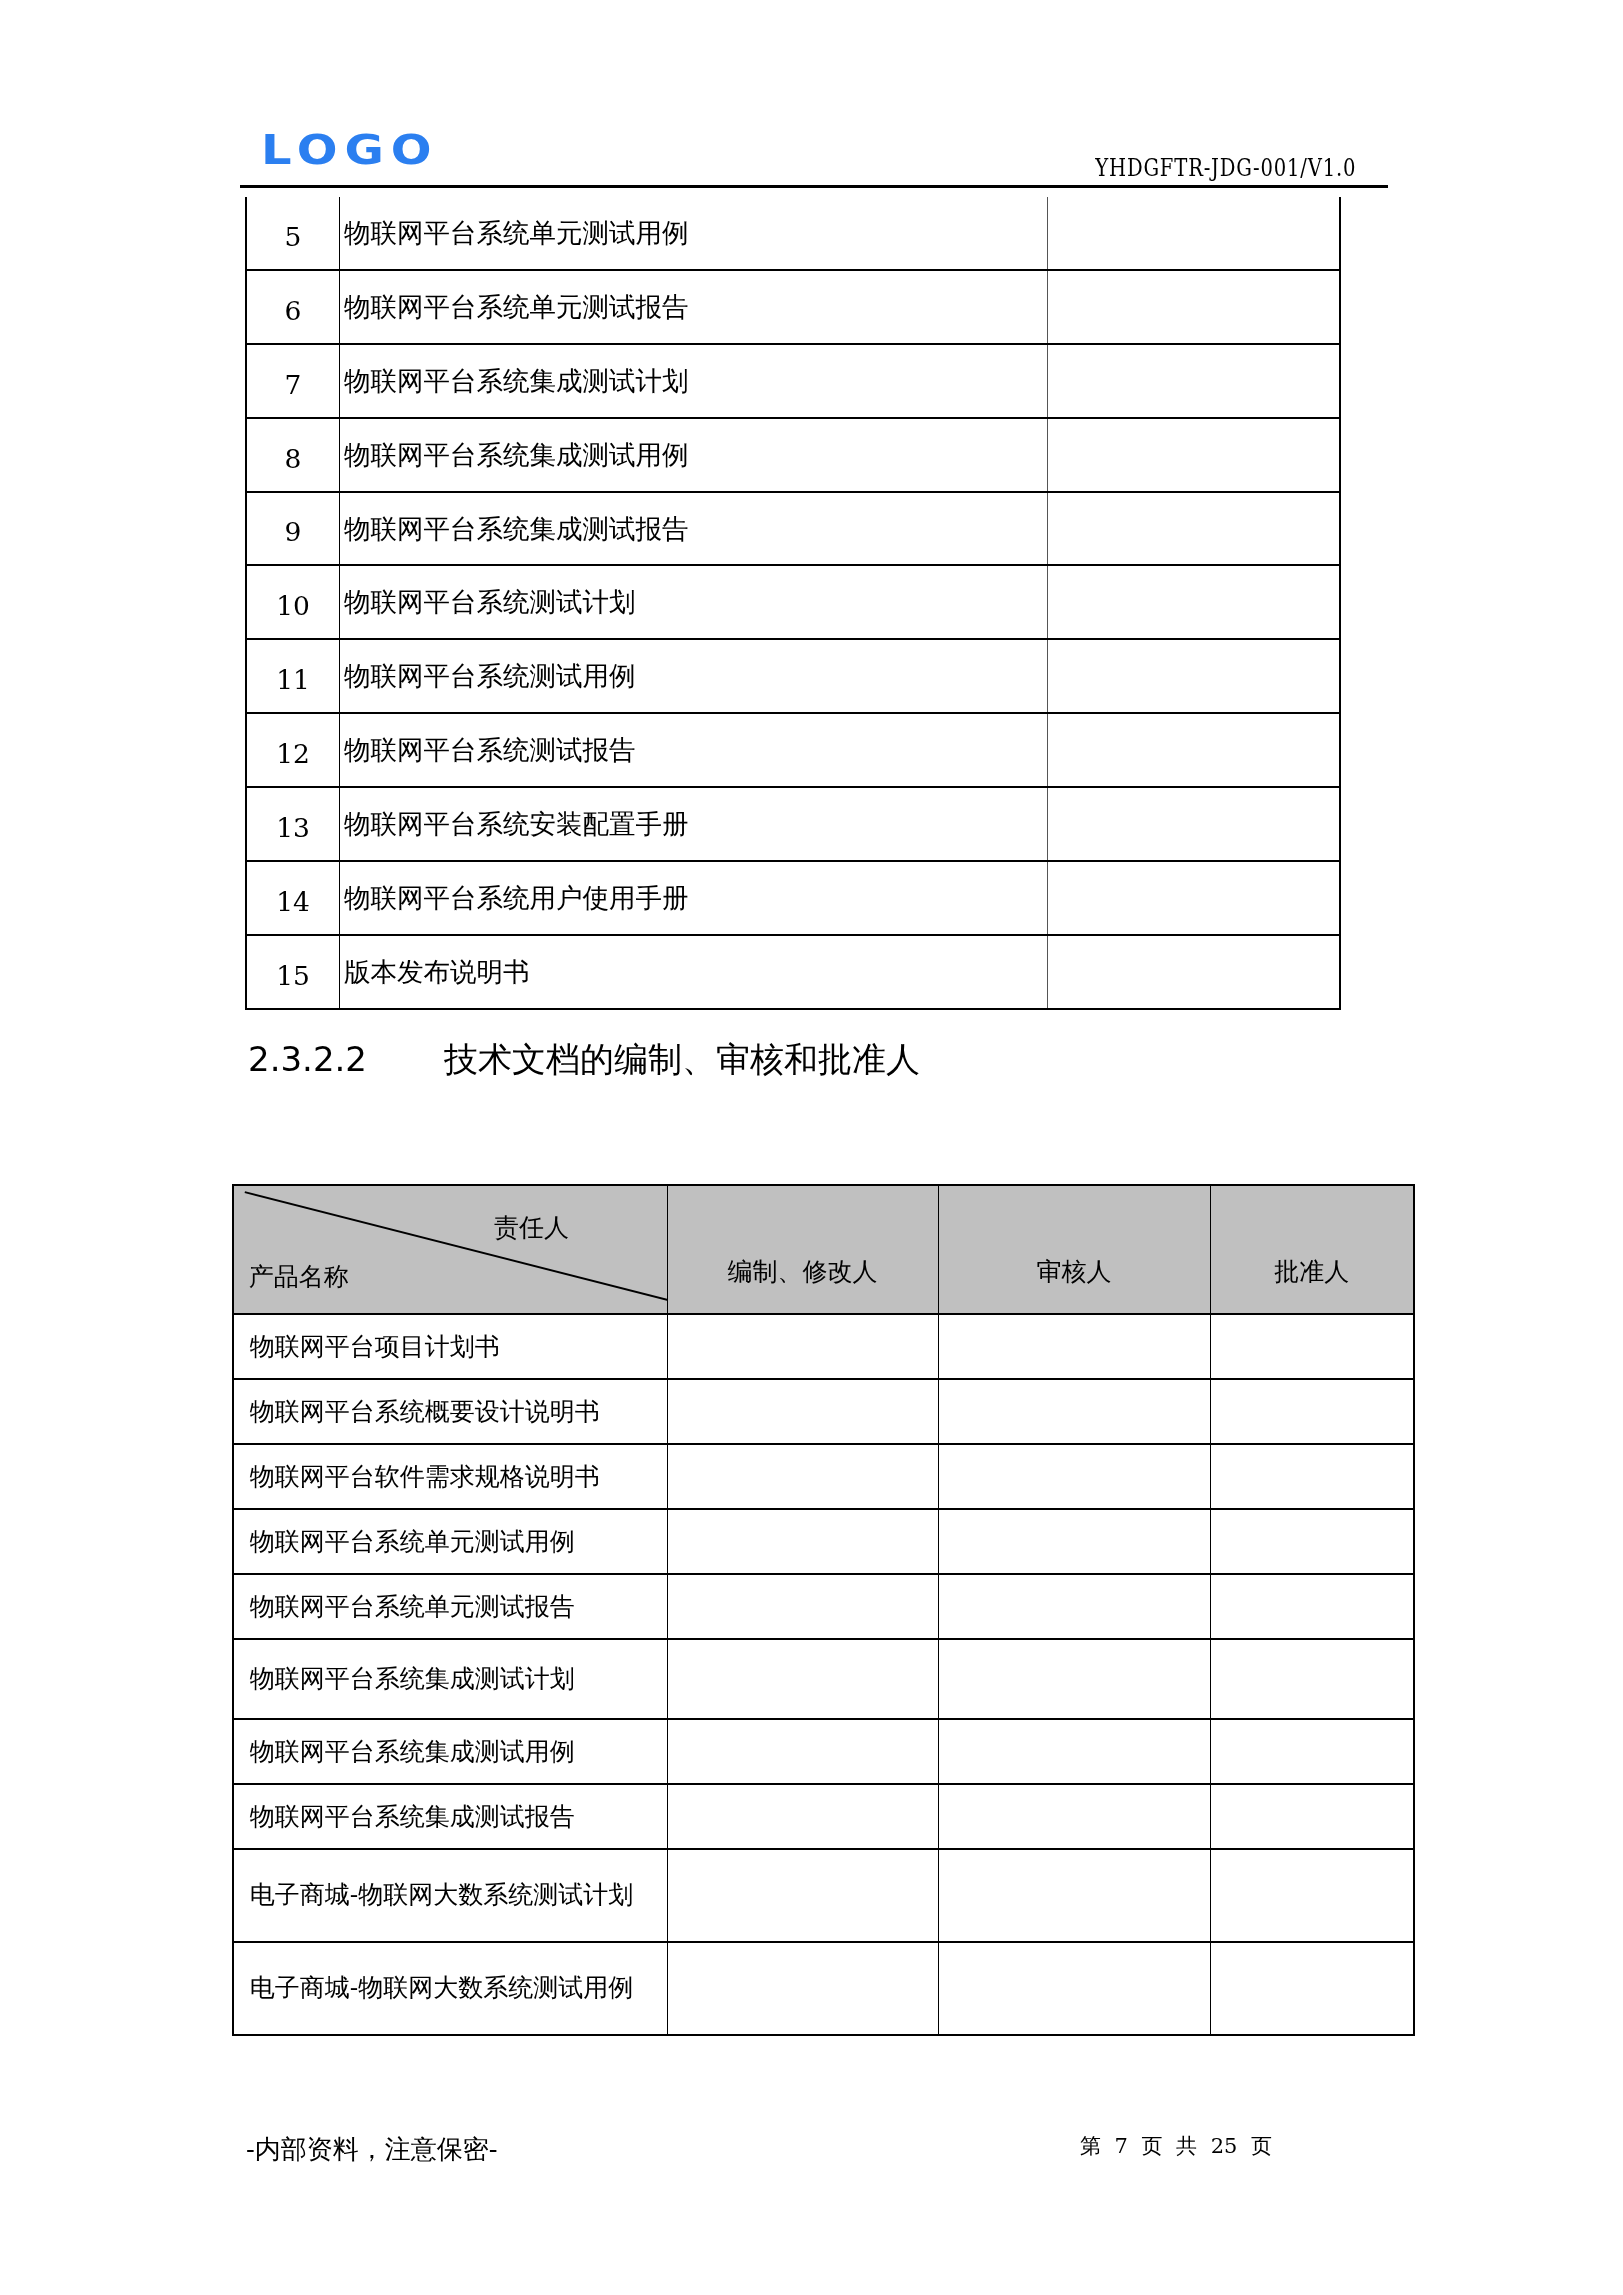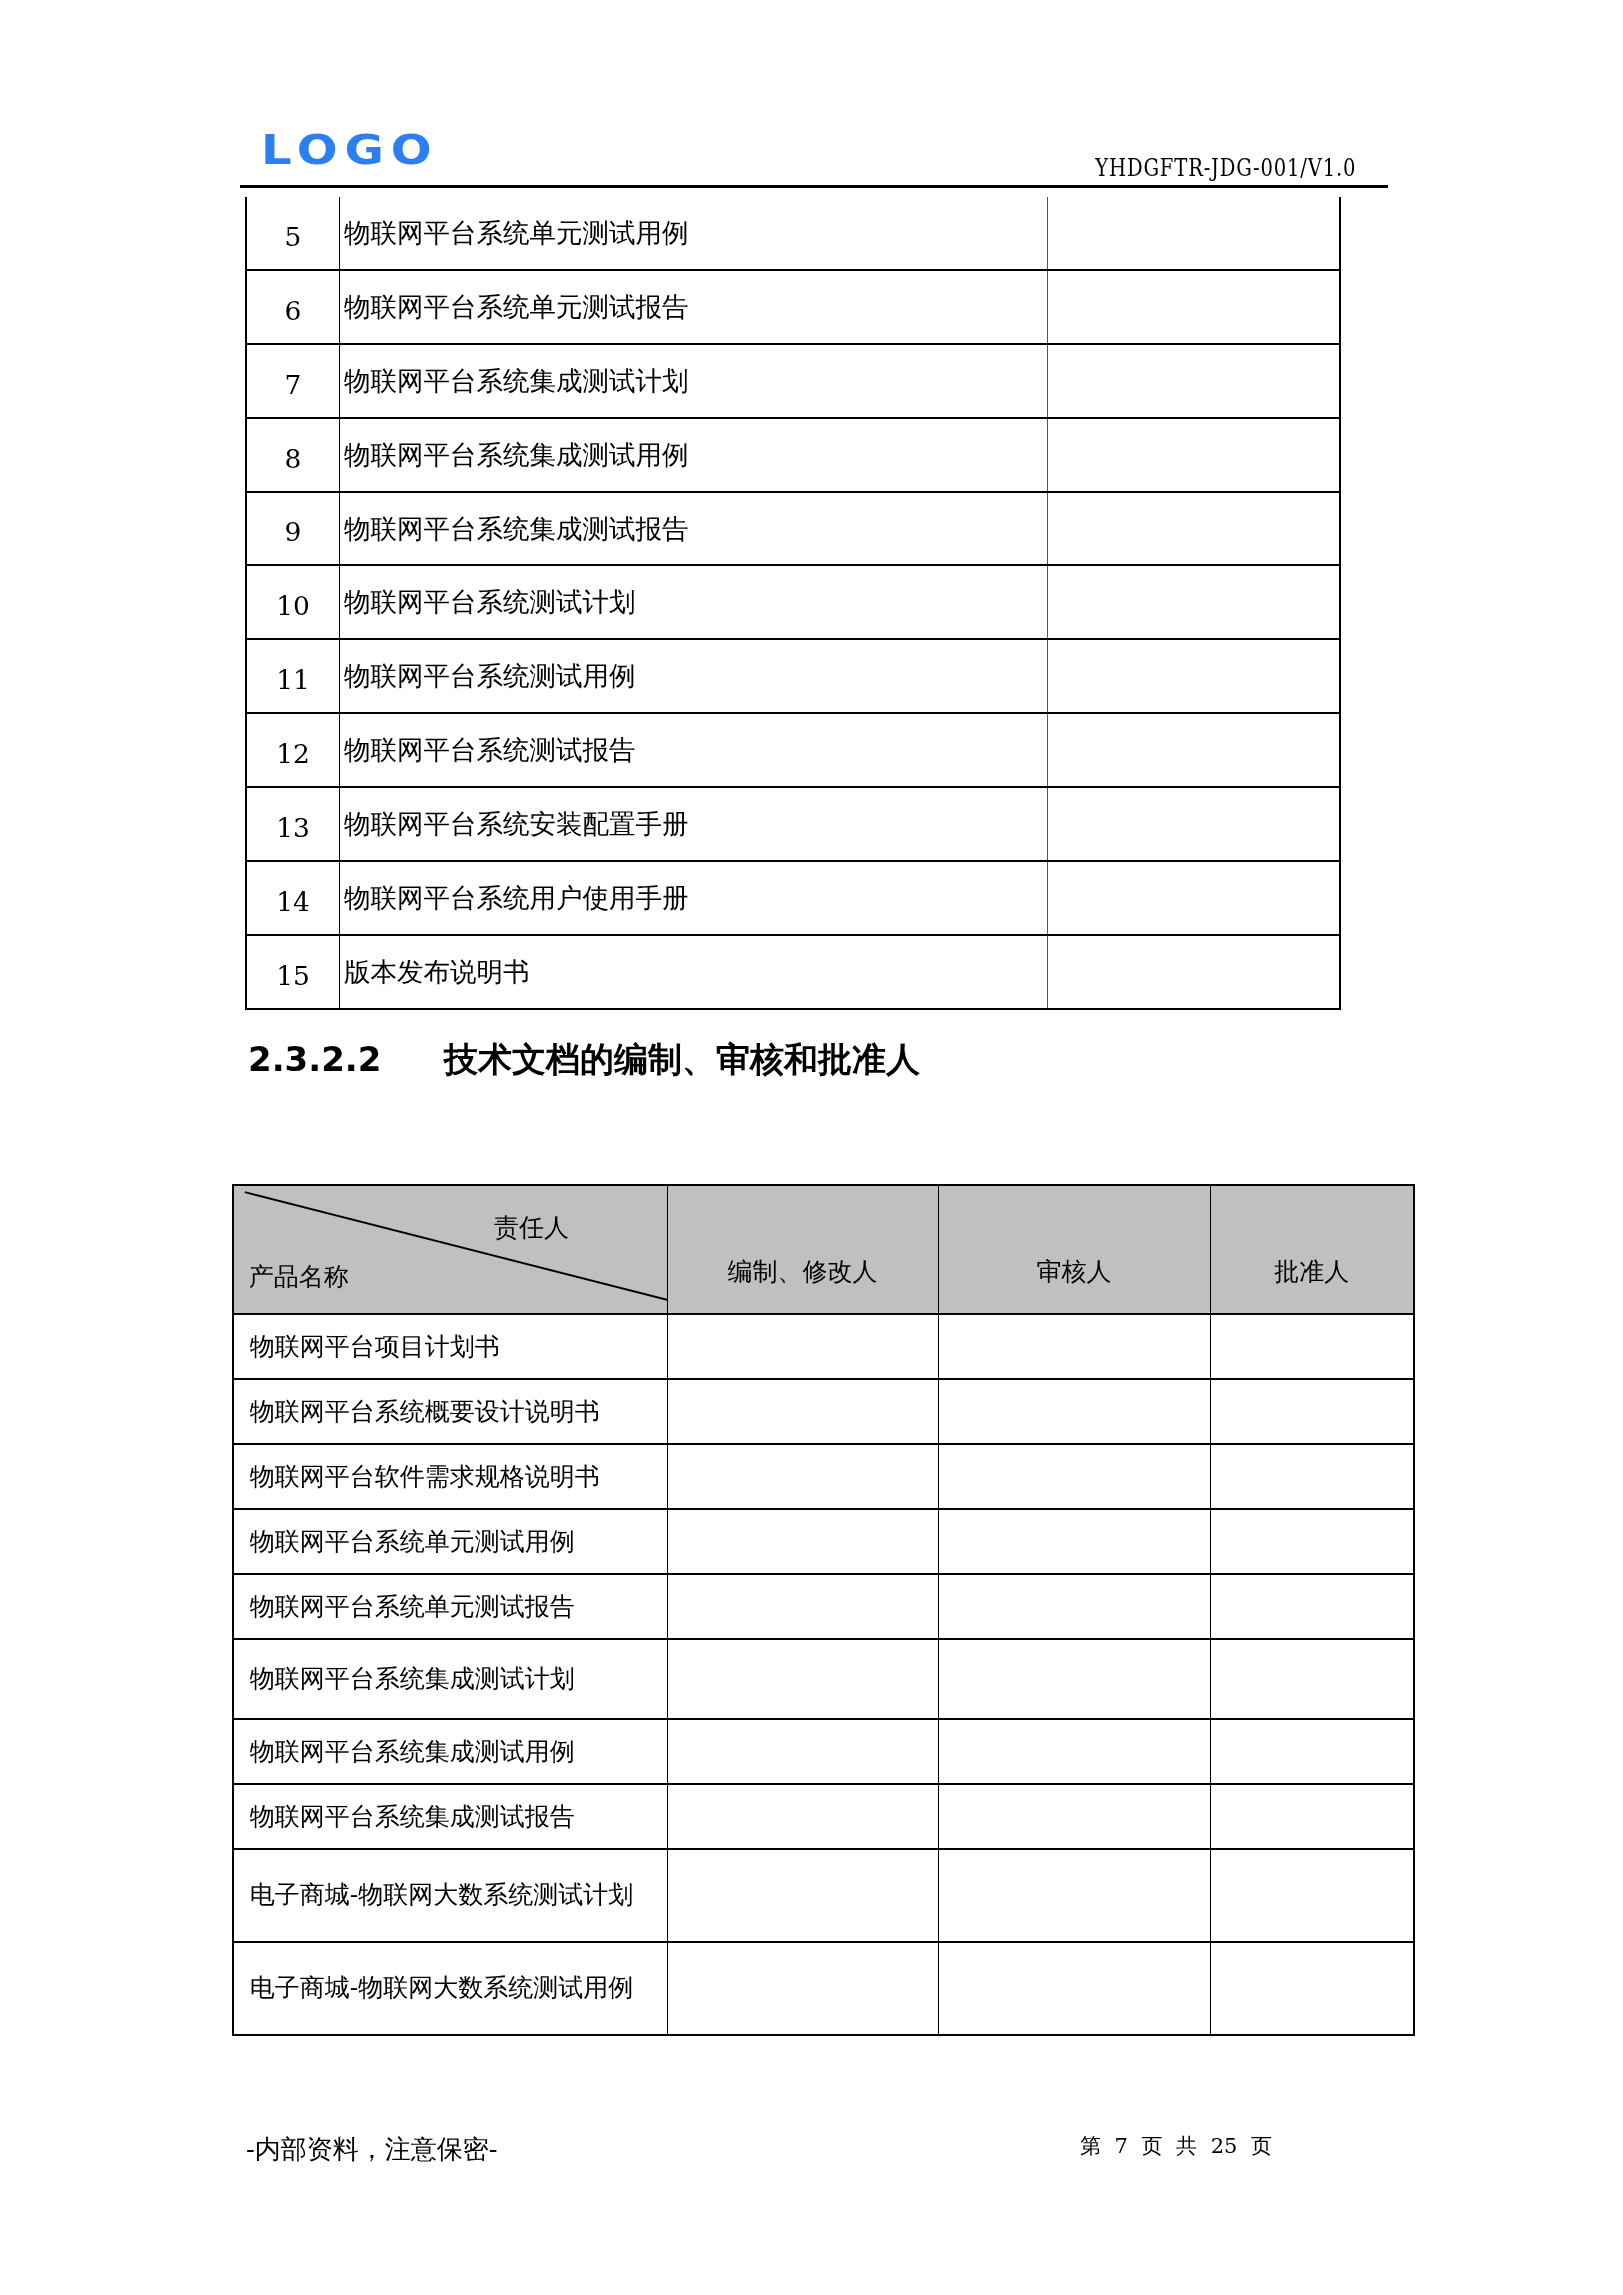--- a/index.html
+++ b/index.html
@@ -14,21 +14,21 @@
   table { border-collapse:collapse; position:absolute; table-layout:fixed; }
   td { padding:0; }
   #t1 { left:245px; top:197px; width:1090px; border-left:2px solid #000; border-right:2.5px solid #000; border-bottom:2.5px solid #000; }
   #t1 td { height:65px; border-top:2px solid #000; font-size:26.5px; vertical-align:middle; }
   #t1 tr:first-child td { border-top:none; }
   #t1 td.num { width:92px; text-align:center; border-right:1px solid #000; padding-top:6.9px; }
   #t1 td.name { width:703px; padding-left:3.9px; border-right:0.5px solid #555; }
   #t1 td.blank { width:291px; }
 
   .heading { position:absolute; left:248px; top:1035px; font-family:"DejaVu Sans","Liberation Sans",sans-serif;
-             font-weight:bold; font-size:34px; line-height:49px; }
+             font-weight:normal; font-size:34px; line-height:49px; }
   .heading .secnum { display:inline-block; width:196px; }
 
   #t2 { left:232px; top:1184px; width:1170px; border:2.5px solid #000; }
   #t2 td { border-top:2px solid #000; border-right:1px solid #000; font-size:25px; vertical-align:middle; }
   #t2 tr td:last-child { border-right:none; }
   #t2 .hdr td { background:#c0c0c0; height:129px; border-top:none; text-align:center; padding-top:44px; box-sizing:border-box; }
   #t2 .hdr td.diag { position:relative; text-align:left; padding:0; }
   #t2 .diag svg { position:absolute; left:0; top:0; }
   #t2 .diag .resp { position:absolute; left:260px; top:24.5px; }
   #t2 .diag .prod { position:absolute; left:14.7px; top:74px; }

